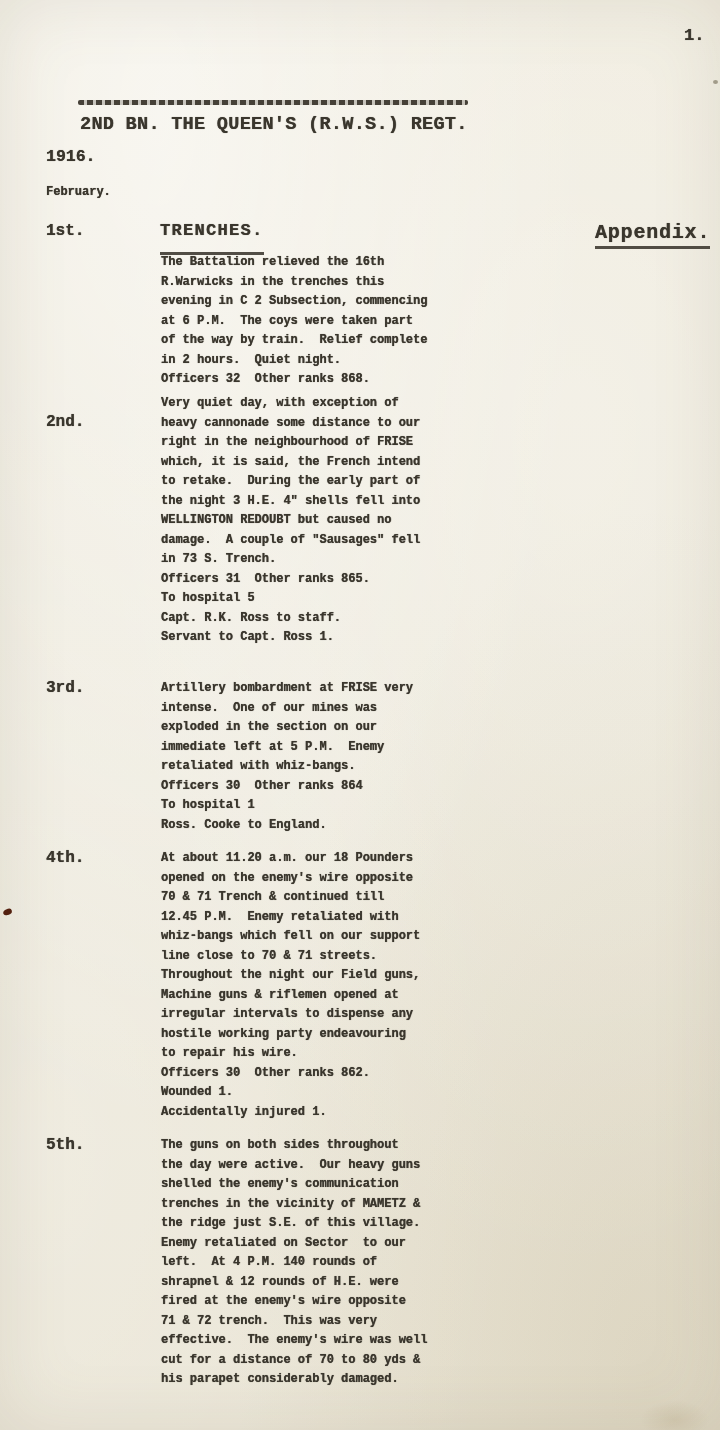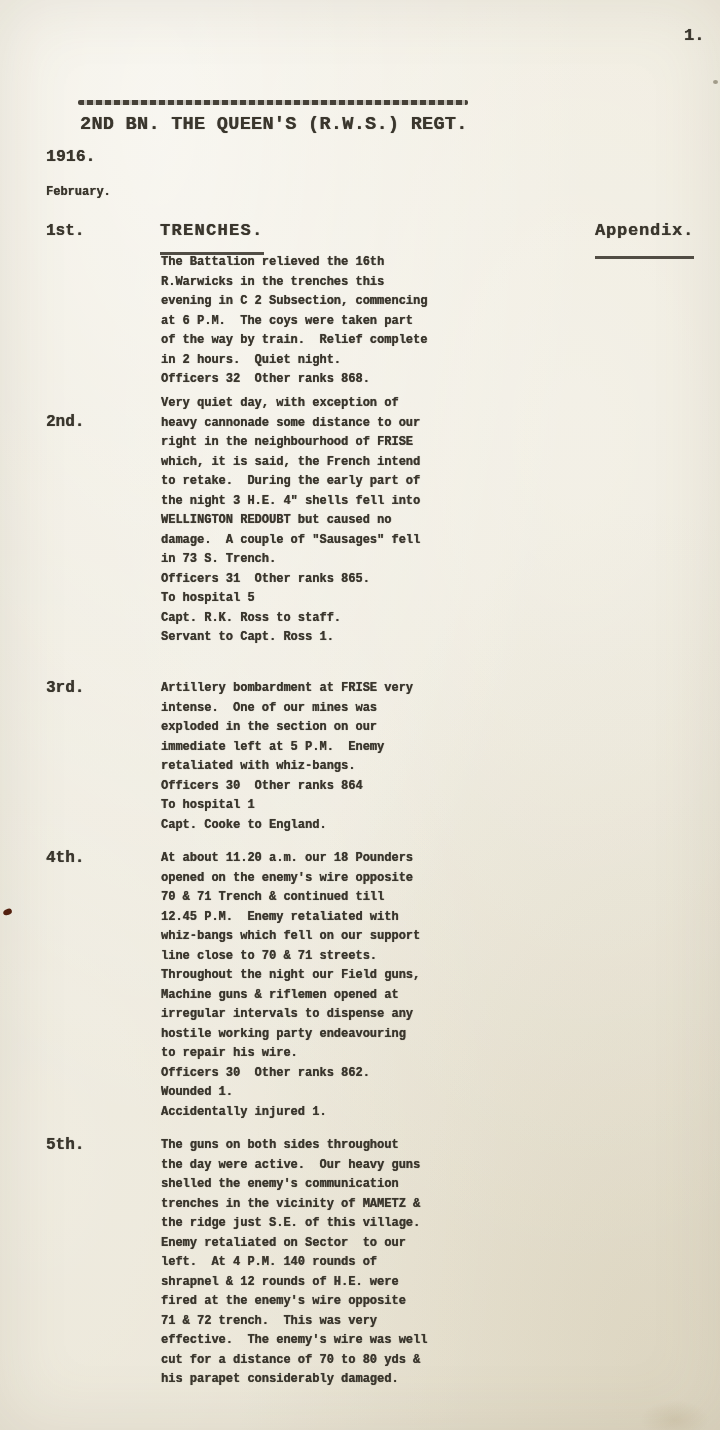--- a/index.html
+++ b/index.html
@@ -41,22 +41,22 @@
   .year   { position: absolute; left: 46px; top: 147px; font-size: 16.5px; }
   .month  { position: absolute; left: 46px; top: 185px; font-size: 12px; }
   .day-label { position: absolute; left: 46px; font-size: 16px; }
   .section-heading {
     position: absolute; left: 160px; top: 221px;
     font-size: 17px; letter-spacing: 1.3px;
     padding-bottom: 12px; border-bottom: 3px solid rgba(58,54,45,0.88);
   }
   .appendix-heading {
     position: absolute; left: 595px; top: 221px;
-    font-size: 17px; letter-spacing: 0.8px;
-    padding-bottom: 16px; border-bottom: 3px solid rgba(58,54,45,0.88);
+    font-size: 20px; letter-spacing: 0.8px;
+    padding-bottom: 2px; border-bottom: 3px solid rgba(58,54,45,0.88);
   }
   .entry-body { position: absolute; left: 161px; width: 440px; }
   .tline {
     white-space: pre;
     font-size: 12px;
     line-height: 19.5px;
     height: 19.5px;
   }
   .speck-left {
     position: absolute; left: 3px; top: 909px; width: 9px; height: 6px;
@@ -119,21 +119,21 @@
 
   <div class="day-label ink" style="top:679px">3rd.</div>
   <div class="entry-body ink" style="top:679px">
       <div class="tline">Artillery bombardment at FRISE very</div>
       <div class="tline">intense.  One of our mines was</div>
       <div class="tline">exploded in the section on our</div>
       <div class="tline">immediate left at 5 P.M.  Enemy</div>
       <div class="tline">retaliated with whiz-bangs.</div>
       <div class="tline">Officers 30  Other ranks 864</div>
       <div class="tline">To hospital 1</div>
-      <div class="tline">Capt. Cooke to England.</div>
+      <div class="tline">Ross. Cooke to England.</div>
     </div>
 
   <div class="day-label ink" style="top:849px">4th.</div>
   <div class="entry-body ink" style="top:849px">
       <div class="tline">At about 11.20 a.m. our 18 Pounders</div>
       <div class="tline">opened on the enemy's wire opposite</div>
       <div class="tline">70 &amp; 71 Trench &amp; continued till</div>
       <div class="tline">12.45 P.M.  Enemy retaliated with</div>
       <div class="tline">whiz-bangs which fell on our support</div>
       <div class="tline">line close to 70 &amp; 71 streets.</div>

